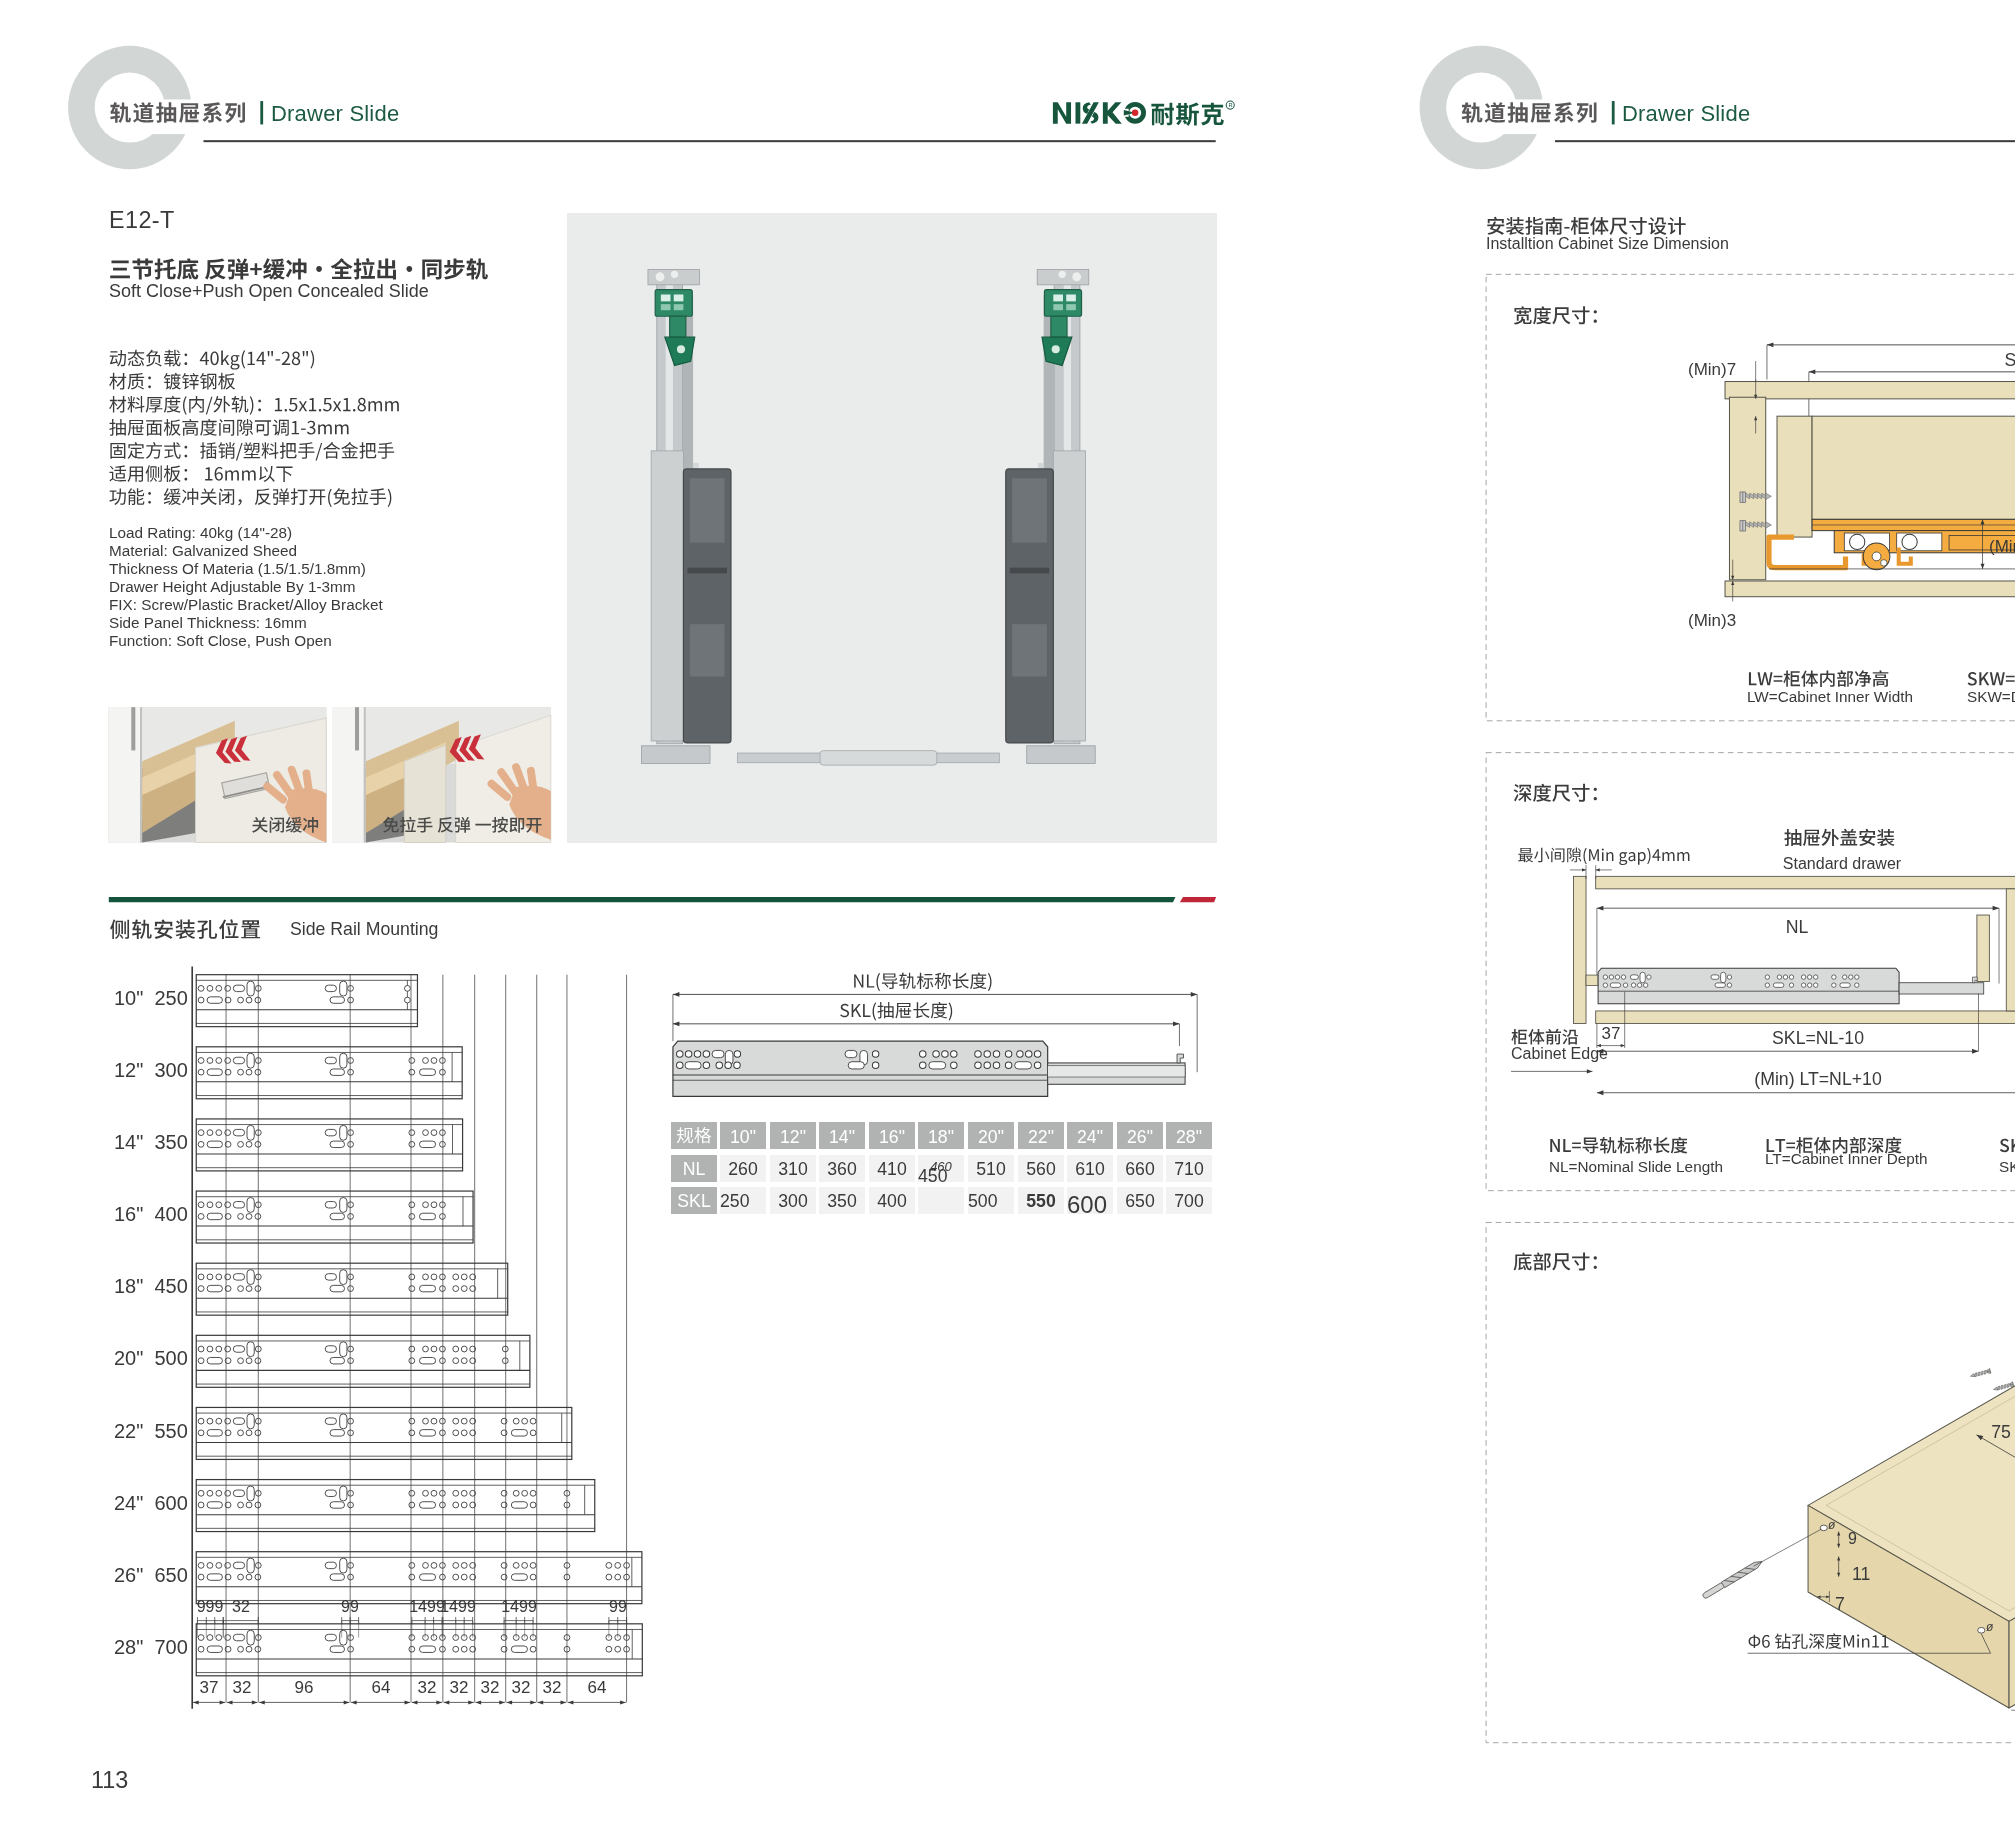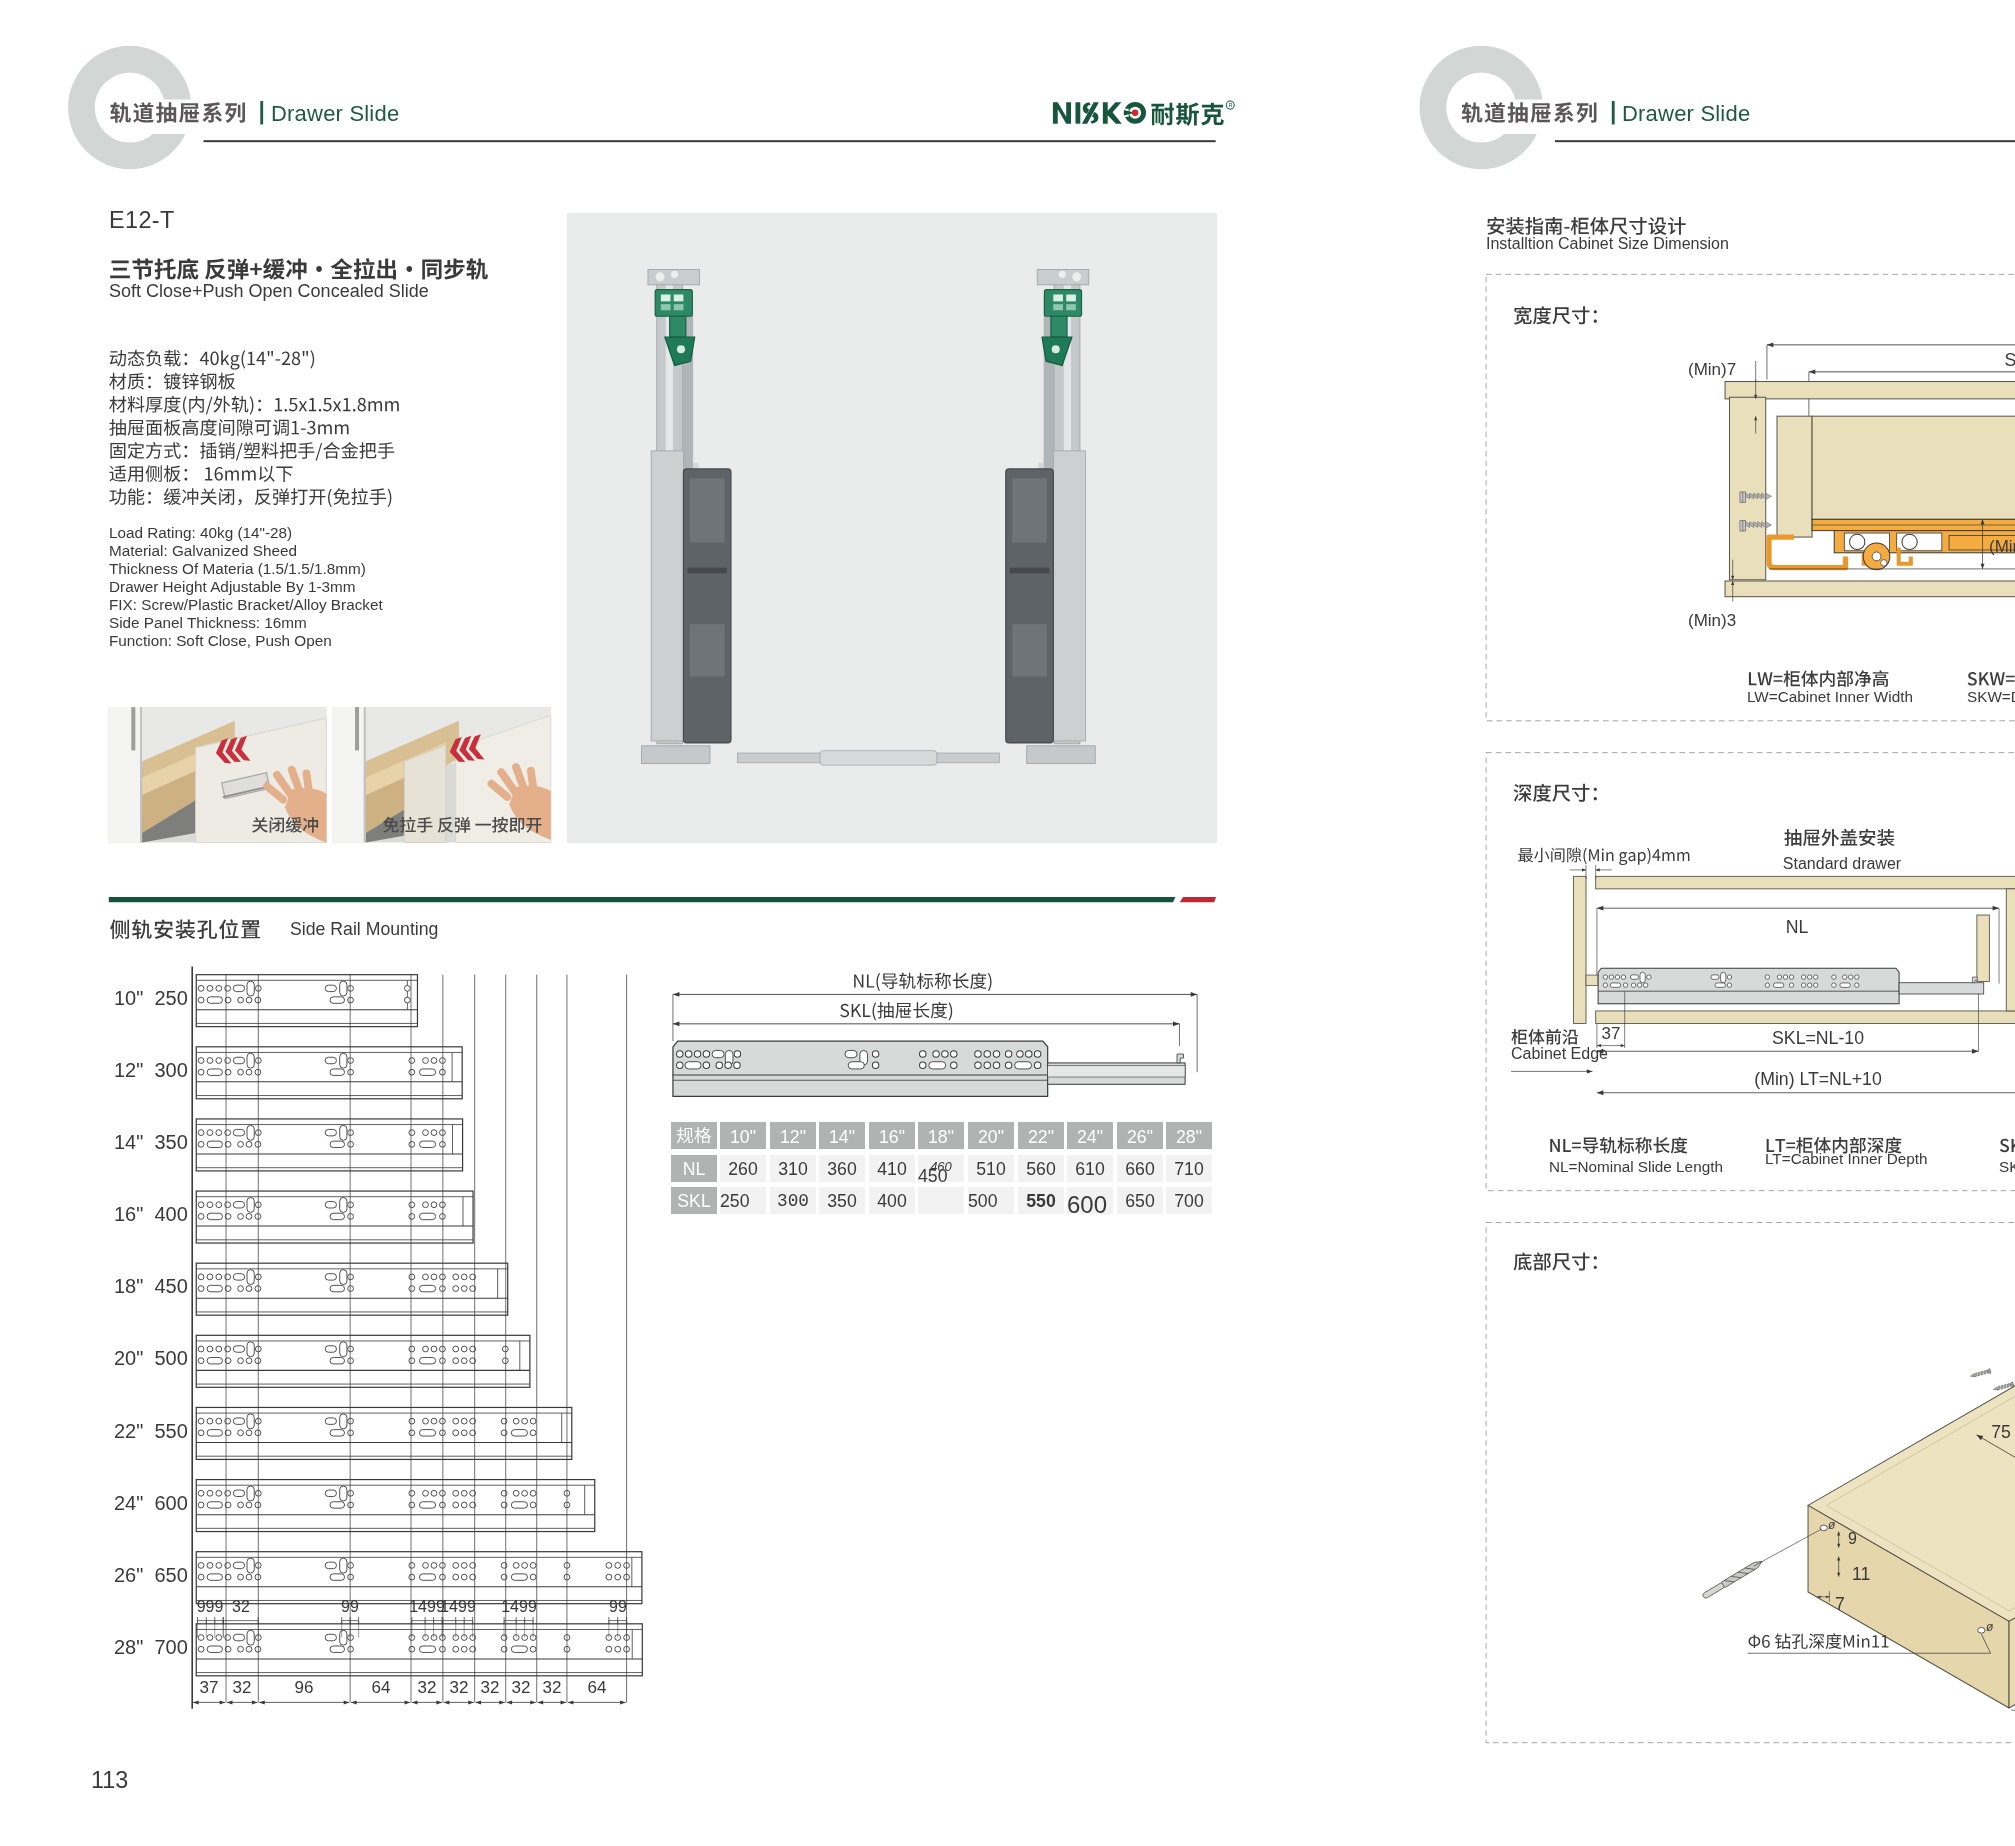--- a/index.html
+++ b/index.html
@@ -1733,21 +1733,21 @@
 <div style="position:absolute;left:521px;top:1678px;font-size:17px;color:#3a3a3a;font-weight:400;line-height:1.17;white-space:pre;transform:translateX(-50%);">32</div>
 <div style="position:absolute;left:552px;top:1678px;font-size:17px;color:#3a3a3a;font-weight:400;line-height:1.17;white-space:pre;transform:translateX(-50%);">32</div>
 <div style="position:absolute;left:597px;top:1678px;font-size:17px;color:#3a3a3a;font-weight:400;line-height:1.17;white-space:pre;transform:translateX(-50%);">64</div>
 <div style="position:absolute;left:671px;top:1159px;font-size:17.7px;color:#fff;font-weight:400;line-height:1.17;white-space:pre;width:46px;white-space:normal;text-align:center;">NL</div>
 <div style="position:absolute;left:671px;top:1191px;font-size:17.7px;color:#fff;font-weight:400;line-height:1.17;white-space:pre;width:46px;white-space:normal;text-align:center;">SKL</div>
 <div style="position:absolute;left:720px;top:1127px;font-size:17.7px;color:#fff;font-weight:400;line-height:1.17;white-space:pre;width:46px;white-space:normal;text-align:center;">10"</div>
 <div style="position:absolute;left:720px;top:1159px;font-size:17.7px;color:#3a3a3a;font-weight:400;line-height:1.17;white-space:pre;width:46px;white-space:normal;text-align:center;">260</div>
 <div style="position:absolute;left:720px;top:1191px;font-size:17.7px;color:#3a3a3a;font-weight:400;line-height:1.17;white-space:pre;width:46px;white-space:normal;text-align:left;">250</div>
 <div style="position:absolute;left:770px;top:1127px;font-size:17.7px;color:#fff;font-weight:400;line-height:1.17;white-space:pre;width:46px;white-space:normal;text-align:center;">12"</div>
 <div style="position:absolute;left:770px;top:1159px;font-size:17.7px;color:#3a3a3a;font-weight:400;line-height:1.17;white-space:pre;width:46px;white-space:normal;text-align:center;">310</div>
-<div style="position:absolute;left:770px;top:1191px;font-size:17.7px;color:#3a3a3a;font-weight:400;line-height:1.17;white-space:pre;width:46px;white-space:normal;text-align:center;font-family:Liberation Mono, monospace;">300</div>
+<div style="position:absolute;left:770px;top:1191px;font-size:17.7px;color:#3a3a3a;font-weight:400;line-height:1.17;white-space:pre;width:46px;white-space:normal;text-align:center;">300</div>
 <div style="position:absolute;left:819px;top:1127px;font-size:17.7px;color:#fff;font-weight:400;line-height:1.17;white-space:pre;width:46px;white-space:normal;text-align:center;">14"</div>
 <div style="position:absolute;left:819px;top:1159px;font-size:17.7px;color:#3a3a3a;font-weight:400;line-height:1.17;white-space:pre;width:46px;white-space:normal;text-align:center;">360</div>
 <div style="position:absolute;left:819px;top:1191px;font-size:17.7px;color:#3a3a3a;font-weight:400;line-height:1.17;white-space:pre;width:46px;white-space:normal;text-align:center;">350</div>
 <div style="position:absolute;left:869px;top:1127px;font-size:17.7px;color:#fff;font-weight:400;line-height:1.17;white-space:pre;width:46px;white-space:normal;text-align:center;">16"</div>
 <div style="position:absolute;left:869px;top:1159px;font-size:17.7px;color:#3a3a3a;font-weight:400;line-height:1.17;white-space:pre;width:46px;white-space:normal;text-align:center;">410</div>
 <div style="position:absolute;left:869px;top:1191px;font-size:17.7px;color:#3a3a3a;font-weight:400;line-height:1.17;white-space:pre;width:46px;white-space:normal;text-align:center;">400</div>
 <div style="position:absolute;left:918px;top:1127px;font-size:17.7px;color:#fff;font-weight:400;line-height:1.17;white-space:pre;width:46px;white-space:normal;text-align:center;">18"</div>
 <div style="position:absolute;left:918px;top:1159px;font-size:13px;color:#3a3a3a;font-weight:400;line-height:1.17;white-space:pre;width:46px;white-space:normal;text-align:center;font-style:italic;">460</div>
 <div style="position:absolute;left:918px;top:1166px;font-size:17.7px;color:#3a3a3a;font-weight:400;line-height:1.17;white-space:pre;width:46px;white-space:normal;text-align:left;">450</div>
 <div style="position:absolute;left:968px;top:1127px;font-size:17.7px;color:#fff;font-weight:400;line-height:1.17;white-space:pre;width:46px;white-space:normal;text-align:center;">20"</div>

